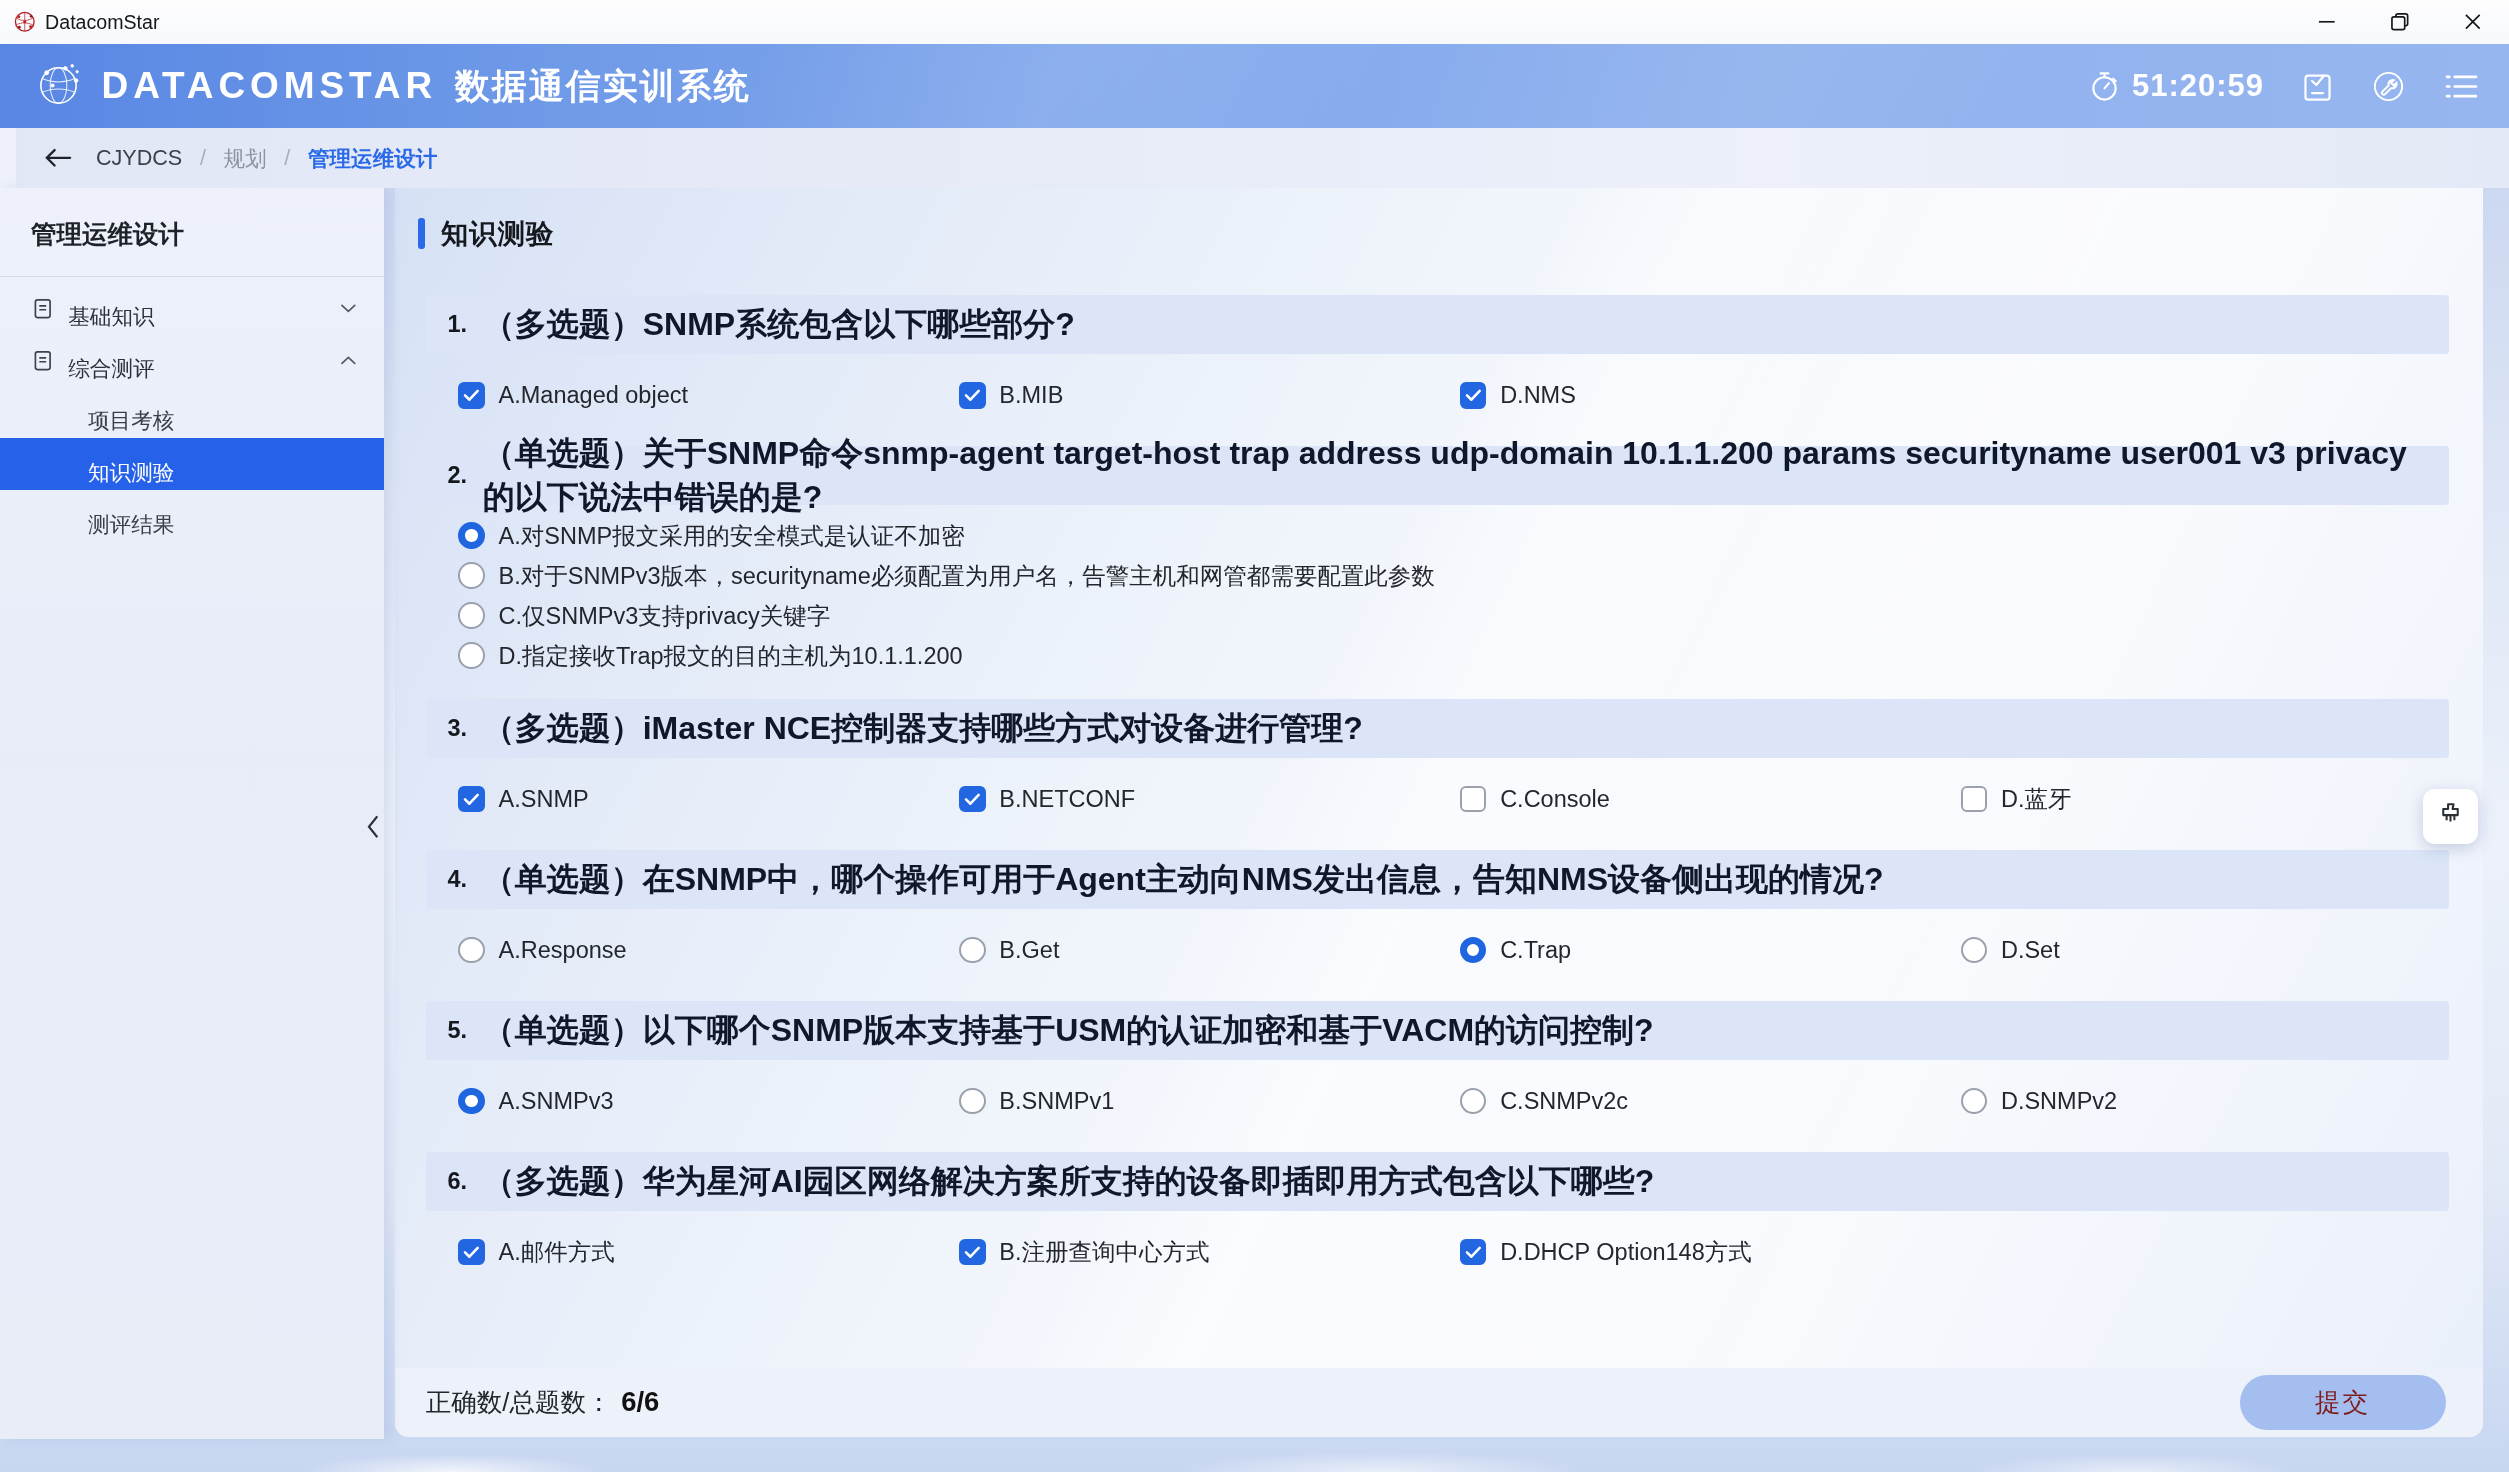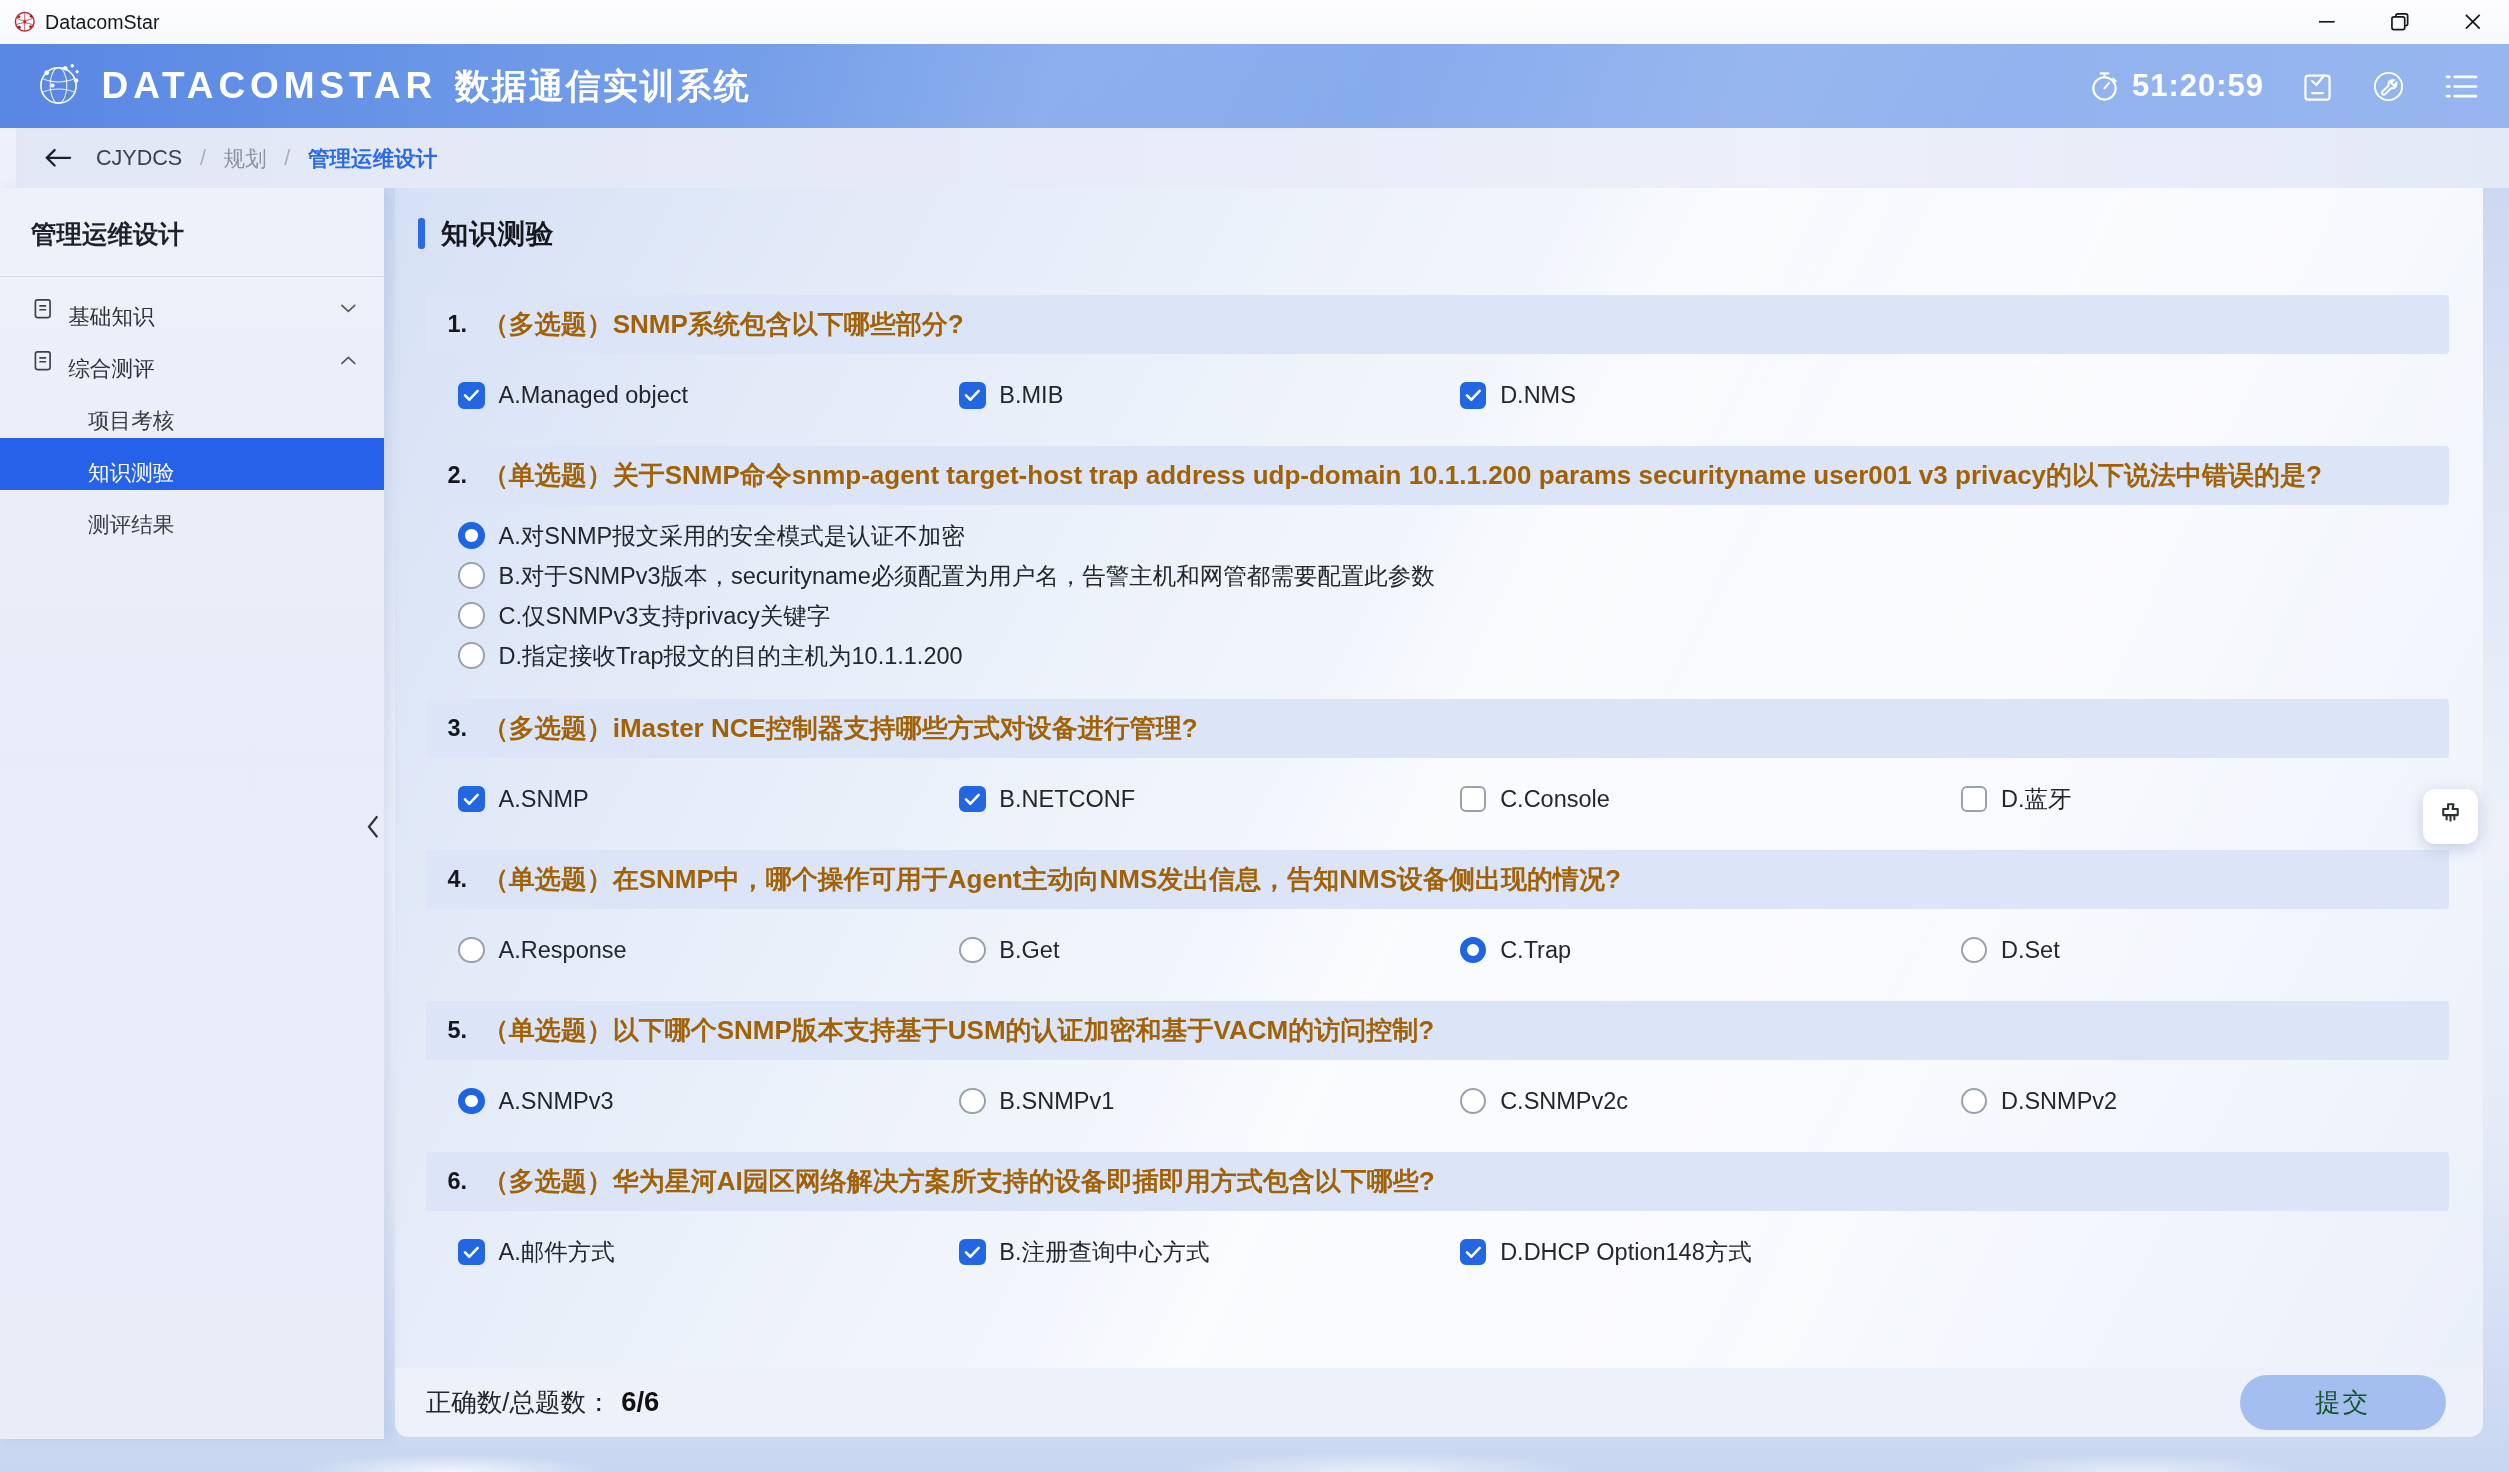--- a/index.html
+++ b/index.html
@@ -62,39 +62,39 @@
     background:linear-gradient(118deg,#d6e1f5 0%,#e2eaf8 16%,#eff4fb 38%,#fafbfe 60%,#f3f6fc 82%,#e9effa 100%);}
   .card::before{content:"";position:absolute;inset:0;background:linear-gradient(115deg,transparent 44%,rgba(255,255,255,.45) 50%,transparent 58%,rgba(255,255,255,.28) 72%,transparent 80%);pointer-events:none;}
 
   .card-title{display:flex;align-items:center;gap:15.7px;padding:27.4px 0 0 23.5px;height:37px;flex:0 0 auto;position:relative;}
   .title-bar-accent{width:6.9px;height:31px;border-radius:2.9px;background:#2a6ae9;}
   .title-text{font-size:27.4px;font-weight:700;color:#15181d;letter-spacing:1px;}
 
   .q-list{flex:1 1 auto;display:flex;flex-direction:column;padding:43px 34px 0 31px;position:relative;}
   .q-header{height:59px;flex:0 0 59px;background:#dbe5f7;border-radius:3.9px;display:flex;align-items:center;padding:0 21.6px;}
   .q-num{font-size:23.5px;font-weight:700;color:#15181d;margin-right:15.7px;}
-  .q-text{font-size:26px;font-weight:700;color:#a16207;}
+  .q-text{font-size:32px;font-weight:700;color:#0f172a;}
   .q-options{padding-left:19.6px;}
   .q-options.grid{display:grid;grid-template-columns:repeat(4,1fr);margin:17.6px 0 27.4px 0;align-items:center;}
   .q-options.grid .opt{height:47px;}
   .q-options.stack{display:flex;flex-direction:column;gap:11px;margin:15.7px 0 29px 0;}
   .q-options.stack .opt{height:29px;}
   .opt{display:flex;align-items:center;gap:13.7px;cursor:pointer;padding-left:13px;}
   .opt-label{font-size:23.5px;color:#23262c;}
 
   .cbx{width:26.5px;height:26.5px;border-radius:5.9px;background:#fff;border:2px solid #9aa1ad;box-sizing:border-box;flex:0 0 26.5px;display:flex;align-items:center;justify-content:center;}
   .cbx.on{background:#2267e1;border-color:#2267e1;}
   .rdo{width:26.5px;height:26.5px;border-radius:50%;background:#fff;border:2px solid #9aa1ad;box-sizing:border-box;flex:0 0 26.5px;}
   .rdo.on{border:7.8px solid #2065e0;}
 
   .q-footer{margin-top:auto;flex:0 0 69px;height:69px;background:#edf1f9;display:flex;align-items:center;padding:0 37px 0 31px;position:relative;}
   .score{display:flex;align-items:baseline;}
   .score-label{font-size:25.5px;color:#23262c;}
   .score-value{font-size:27.4px;font-weight:700;color:#111;margin-left:9.8px;}
-  .submit-btn{margin-left:auto;width:206px;height:55px;border:none;border-radius:27.4px;background:#a5bef0;color:#14532d;font-size:25.5px;font-family:Liberation Serif, serif;cursor:pointer;letter-spacing:2px;}
+  .submit-btn{margin-left:auto;width:206px;height:55px;border:none;border-radius:27.4px;background:#a5bef0;color:#7f1d1d;font-size:25.5px;font-family:Liberation Serif, serif;cursor:pointer;letter-spacing:2px;}
 
   .clean-fab{position:absolute;right:31px;top:601px;width:55px;height:55px;background:#fff;border-radius:11.8px;box-shadow:0 3.9px 15.7px rgba(90,110,170,.30);display:flex;align-items:center;justify-content:center;z-index:7;cursor:pointer;}
 </style>
 </head>
 <body>
 
 <div class="app">
 
   <div class="titlebar">
     <span class="app-ico">

